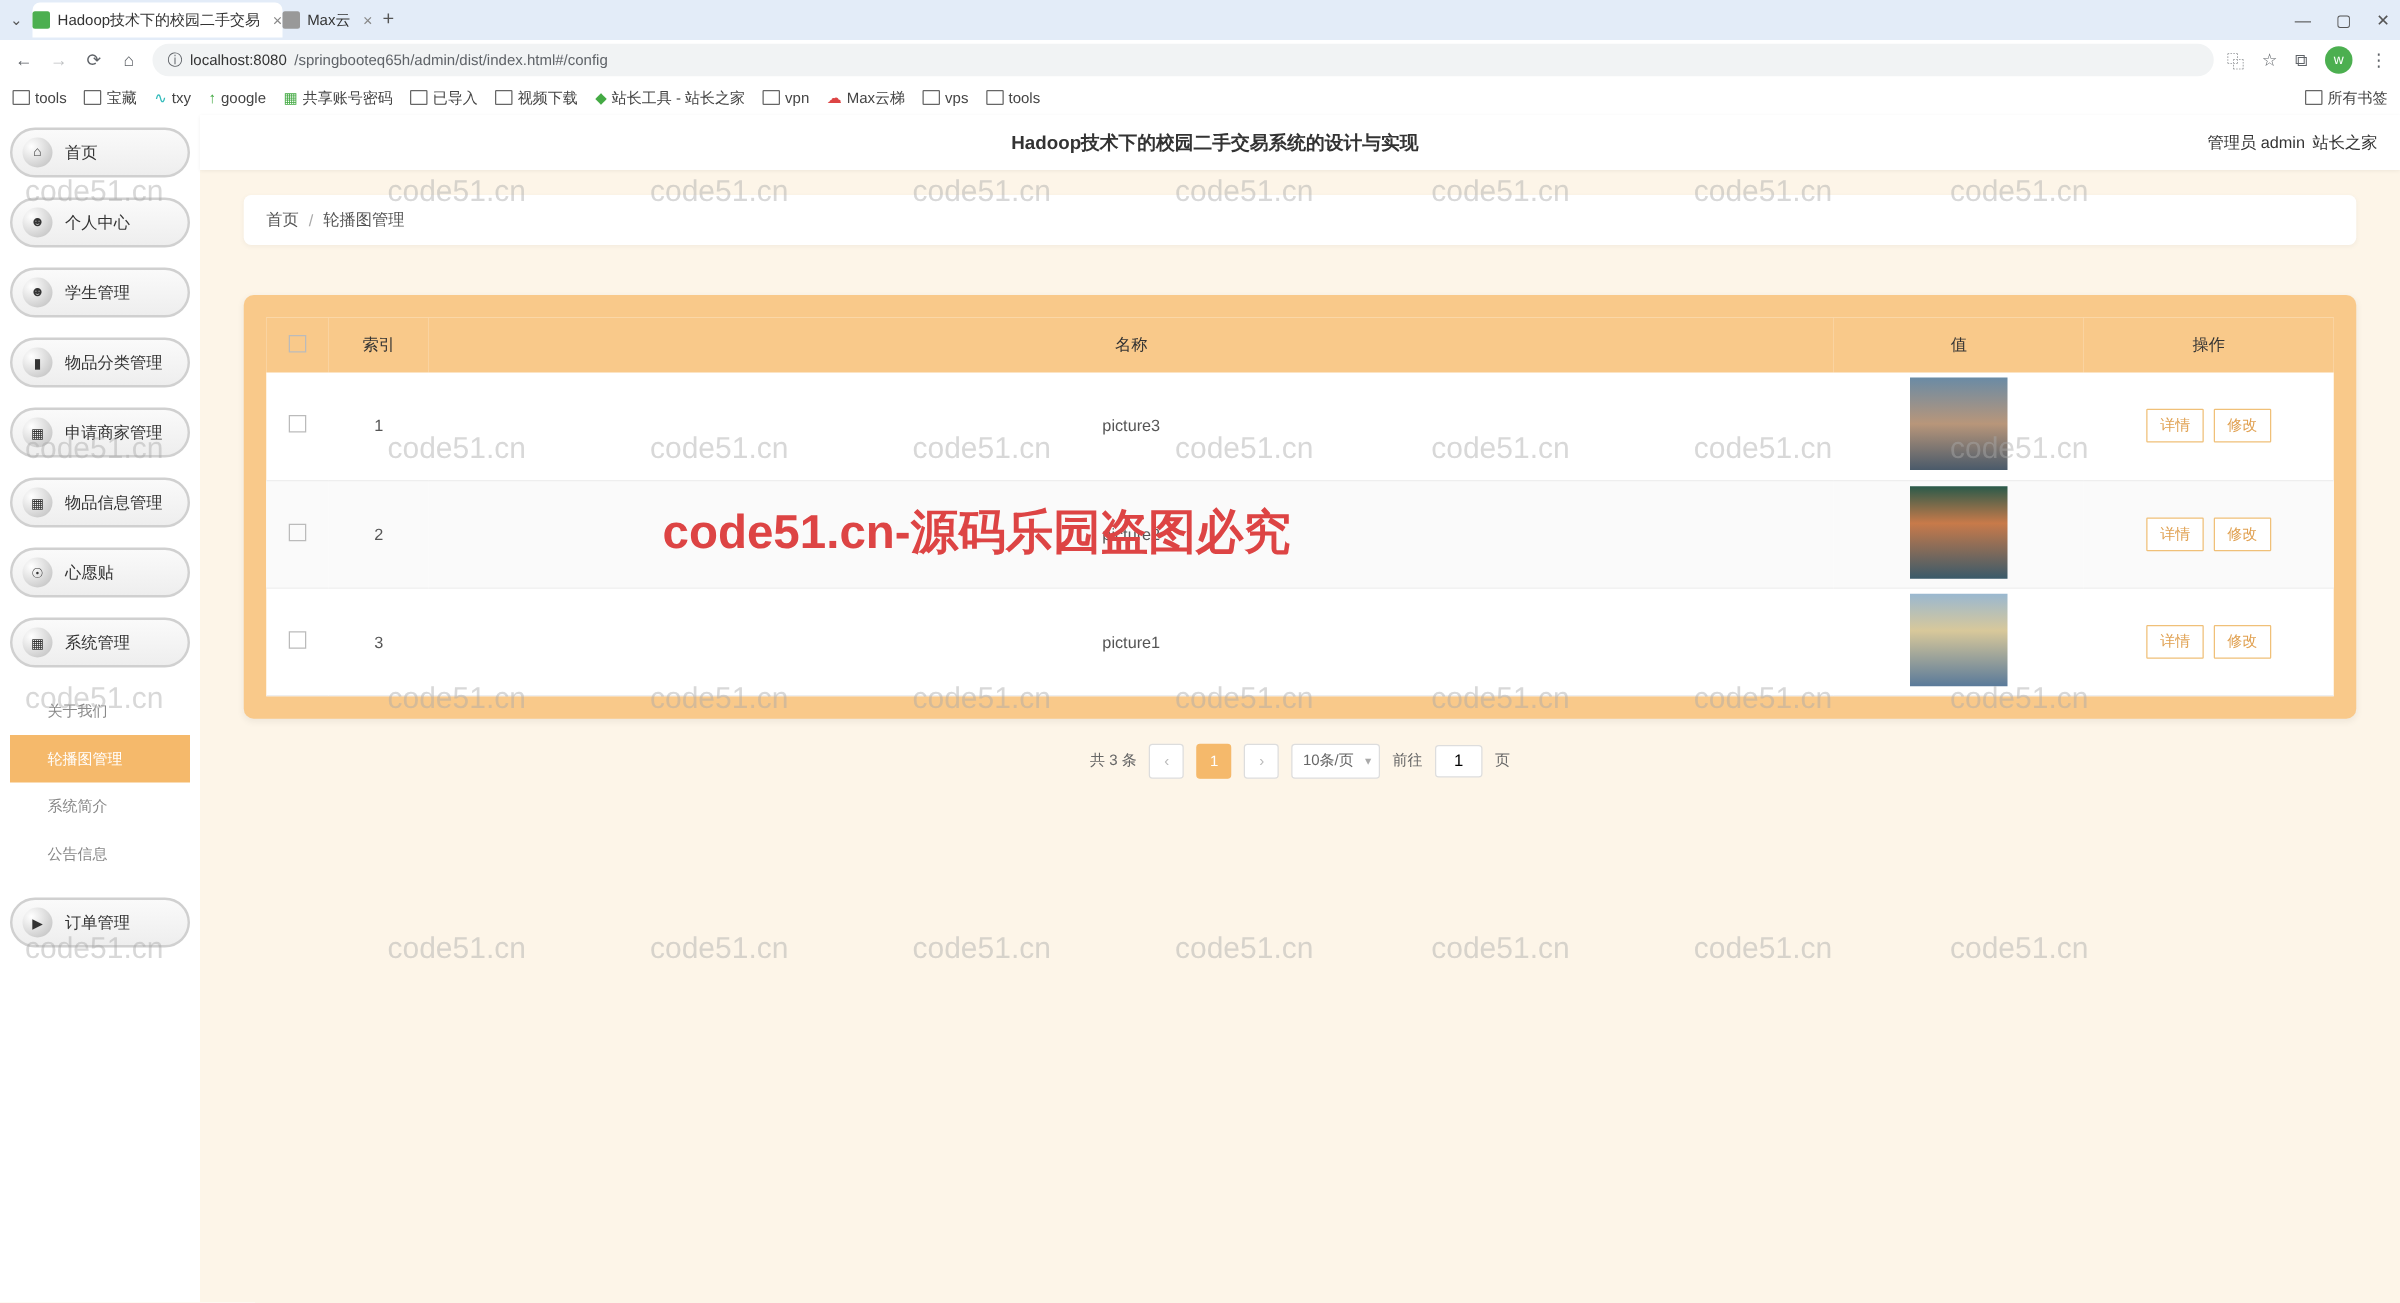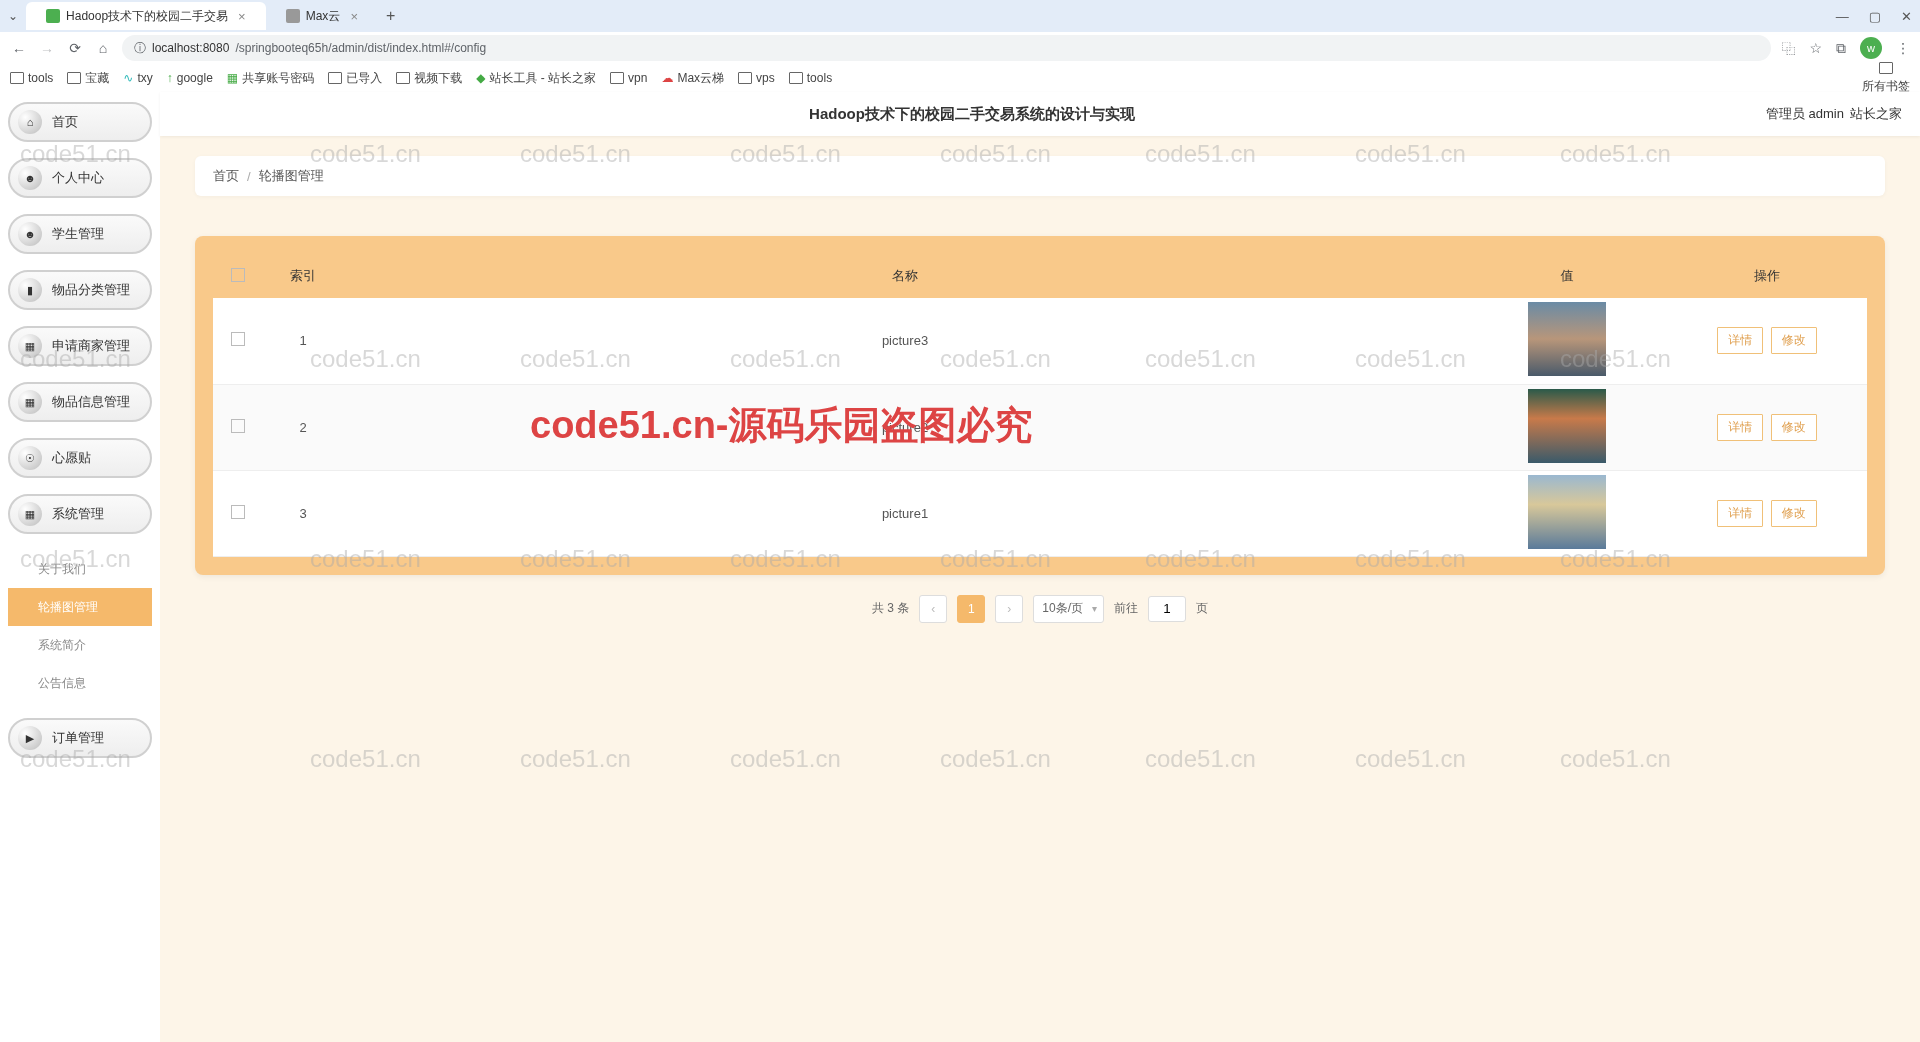--- a/index.html
+++ b/index.html
@@ -1,40 +1,40 @@
 <!DOCTYPE html>
 <html><head>
 <meta charset="utf-8">
 <style>
 * { margin: 0; padding: 0; box-sizing: border-box; font-family: -apple-system, "Microsoft YaHei", sans-serif; }
 body { background: #fff; width: 1920px; height: 1042px; overflow: hidden; position: relative; }
 
 
 .browser-chrome { height: 92px; background: #fff; border-bottom: 1px solid #ddd; }
 .tab-bar { height: 32px; background: #e3ecf8; display: flex; align-items: center; padding: 0 8px; }
-.tab { display: flex; align-items: center; height: 28px; padding: 0 20px; border-radius: 6px 6px 0 0; font-size: 12px; color: #333; gap: 6px; }
+.tab { display: flex; align-items: center; height: 28px; padding: 0 0; border-radius: 6px 6px 0 0; font-size: 12px; color: #333; gap: 6px; }
 .tab.active { background: #fff; }
 .tab .favicon { width: 14px; height: 14px; background: #4caf50; border-radius: 2px; }
 .tab.inactive .favicon { background: #999; }
 .tab-close { color: #888; font-size: 13px; margin-left: 4px; cursor: pointer; }
 .tab-add { margin-left: 8px; color: #555; font-size: 16px; cursor: pointer; }
 .window-controls { margin-left: auto; display: flex; gap: 20px; color: #555; font-size: 13px; }
 .window-controls span { cursor: pointer; }
 
 .addr-bar { height: 32px; display: flex; align-items: center; padding: 0 10px; gap: 10px; background: #fff; }
 .nav-icon { width: 18px; height: 18px; display: flex; align-items: center; justify-content: center; color: #5f6368; font-size: 14px; cursor: pointer; }
 .url-box { flex: 1; display: flex; align-items: center; background: #f1f3f4; border-radius: 14px; height: 26px; padding: 0 12px; font-size: 12px; color: #5f6368; gap: 6px; }
 .url-text { color: #333; }
 .addr-right { display: flex; gap: 14px; align-items: center; color: #5f6368; font-size: 14px; }
 .avatar-dot { width: 22px; height: 22px; border-radius: 50%; background: #4caf50; color: #fff; display: flex; align-items: center; justify-content: center; font-size: 11px; }
 
 .bookmark-bar { height: 28px; display: flex; align-items: center; padding: 0 10px; gap: 14px; background: #fff; font-size: 12px; color: #444; }
 .bm { display: flex; align-items: center; gap: 4px; cursor: pointer; }
 .bm-icon { width: 14px; height: 12px; border: 1px solid #666; border-radius: 1px; }
-.bm-right { margin-left: auto; flex-direction: column; }
+.bm-right { margin-left: auto; }
 
 
 .app { position: absolute; top: 92px; left: 0; right: 0; bottom: 0; display: flex; background: #fdf5e8; }
 
 
 .sidebar { width: 160px; background: #fff; padding: 10px 8px; display: flex; flex-direction: column; gap: 16px; }
 .nav-item { display: flex; align-items: center; gap: 10px; height: 40px; border: 2px solid #d0d0d0; border-radius: 20px; padding: 0 8px; cursor: pointer; font-size: 13px; color: #333; background: linear-gradient(#fafafa,#eee); }
 .nav-item .circ { width: 24px; height: 24px; border-radius: 50%; background: radial-gradient(circle at 30% 30%, #fff, #bbb); display: flex; align-items: center; justify-content: center; font-size: 11px; }
 .sub-nav { display: flex; flex-direction: column; }
 .sub-item { height: 38px; display: flex; align-items: center; padding-left: 30px; font-size: 12px; color: #888; cursor: pointer; text-align: center; }

